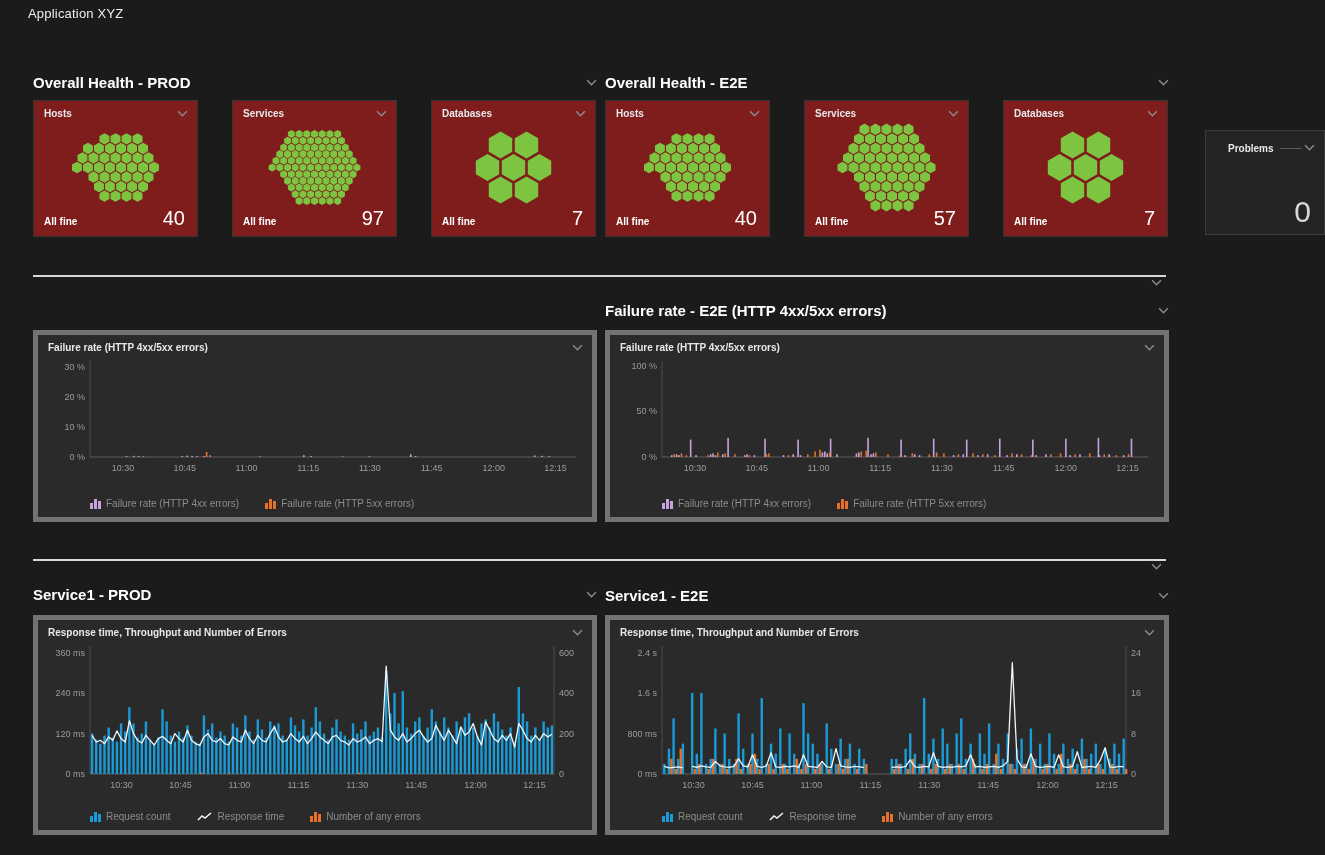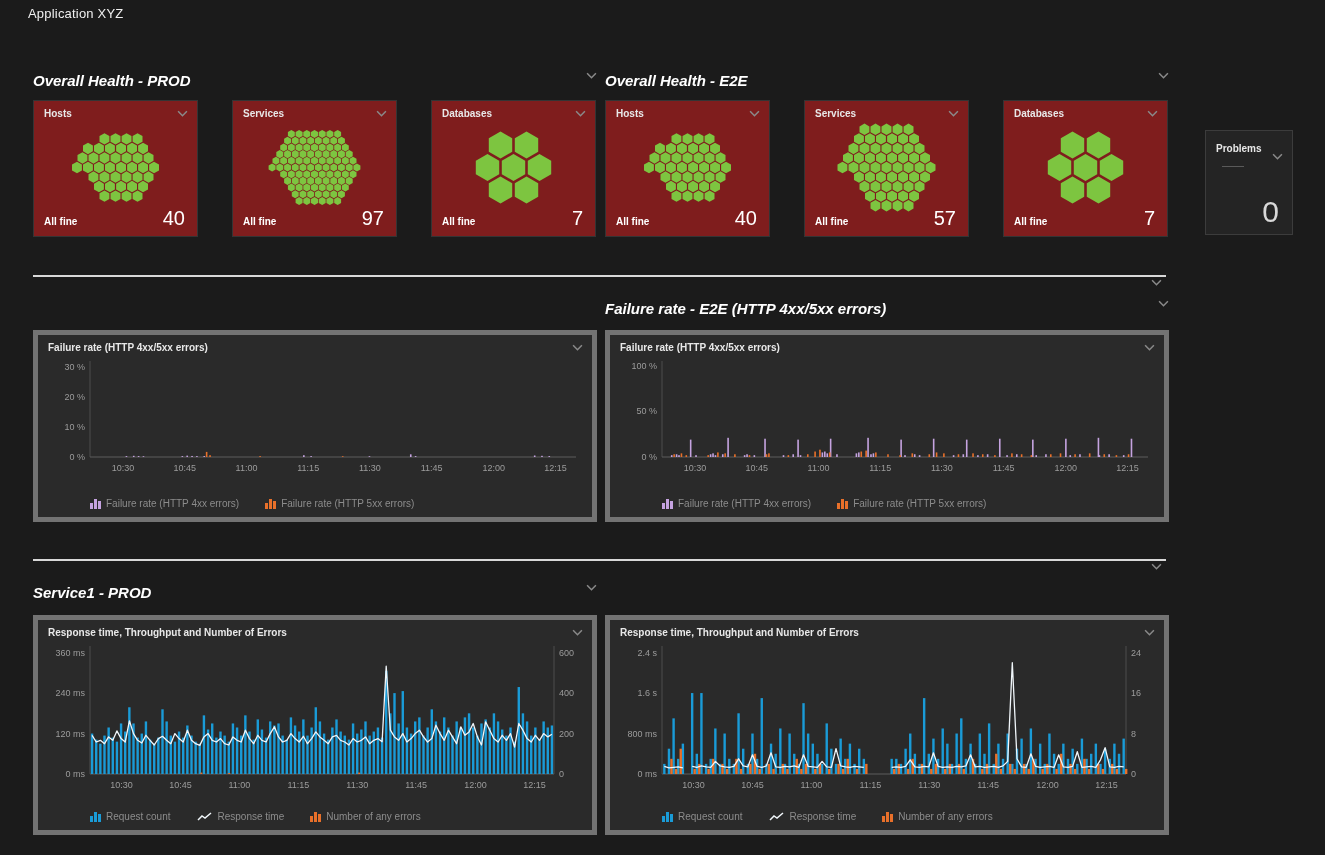--- a/index.html
+++ b/index.html
@@ -1,30 +1,30 @@
 <!DOCTYPE html>
 <html><head>
 <meta charset="utf-8">
 <style>
   html,body{margin:0;padding:0;background:#1b1b1b;}
   body{width:1325px;height:855px;overflow:hidden;font-family:"Liberation Sans",sans-serif;}
   #app{position:relative;width:1325px;height:855px;background:#1b1b1b;}
   .app-title{position:absolute;left:28px;top:6px;font-size:13px;color:#efefef;letter-spacing:.2px;}
-  .sec-head{position:absolute;width:564px;height:20px;display:flex;justify-content:space-between;align-items:flex-start;font-style:italic;}
+  .sec-head{position:absolute;width:564px;height:20px;display:flex;justify-content:space-between;align-items:center;}
   .sec-title{color:#fff;font-weight:bold;font-size:15px;}
   .chev{width:11px;height:7px;stroke:#8a8a8a;fill:none;stroke-width:1.4;cursor:pointer;flex:0 0 auto;}
   .tiles-row{position:absolute;display:flex;gap:34px;}
   .htile{width:165px;height:137px;background:#7f1d1d;border:1px solid #343434;box-sizing:border-box;position:relative;}
   .tile-top{display:flex;justify-content:space-between;align-items:center;padding:7px 9px 0 10px;}
   .tile-title{color:#e8e8e8;font-weight:bold;font-size:10px;}
   .honey{position:absolute;left:6px;right:6px;top:22px;bottom:24px;}
   .honey svg{display:block;}
   .status{position:absolute;left:10px;bottom:9px;color:#fff;font-weight:bold;font-size:10px;}
   .count{position:absolute;right:12px;bottom:6px;color:#fff;font-size:20px;}
-  .ptile{position:absolute;width:88px;height:105px;background:#242424;border:1px solid #3c3c3c;box-sizing:border-box;}
+  .ptile{position:absolute;width:120px;height:105px;background:#242424;border:1px solid #3c3c3c;box-sizing:border-box;padding-left:12px;}
   .pdash{display:inline-block;width:22px;height:1px;background:#5a5a5a;margin-left:6px;vertical-align:3px;}
   .pvalue{position:absolute;right:13px;bottom:5px;font-size:30px;color:#d8d8d8;}
   .divider-wrap{position:absolute;width:1133px;height:14px;}
   .divider{width:100%;height:2px;background:#d8d8d8;}
   .divider-wrap .chev{position:absolute;right:4px;top:4px;}
   .ctile{position:absolute;width:564px;background:#2a2a2a;border:5px solid #737373;box-sizing:border-box;}
   .ctile .chart{display:block;margin-left:10px;}
   .legend{position:absolute;left:52px;bottom:8px;display:flex;gap:26px;align-items:center;}
   .lg-item{display:flex;align-items:center;cursor:pointer;}
   .lg-bars{display:inline-block;width:11px;height:11px;position:relative;background:linear-gradient(currentColor,currentColor) no-repeat 4px 1px/3px 10px;}
@@ -599,20 +599,26 @@
 
   <div class="divider-wrap" style="left:33px;top:559px;">
     <div class="divider"></div>
     <svg class="chev" viewBox="0 0 10 6">
         <path d="M1 1l4 4 4-4"></path>
       </svg>
   </div>
 
   <div class="sec-head" style="left:33px;top:584px;">
     <span class="sec-title">Service1 - PROD</span>
+    <svg class="chev" viewBox="0 0 10 6">
+        <path d="M1 1l4 4 4-4"></path>
+      </svg>
+  </div>
+  <div class="sec-head" style="left:605px;top:585px;">
+    <span class="sec-title">Service1 - E2E</span>
     <svg class="chev" viewBox="0 0 10 6">
         <path d="M1 1l4 4 4-4"></path>
       </svg>
   </div>
 
   <div class="ctile" style="left:33px;top:615px;height:220px;">
     <div class="tile-top">
       <span class="tile-title">Response time, Throughput and Number of Errors</span>
       <svg class="chev" viewBox="0 0 10 6">
           <path d="M1 1l4 4 4-4"></path>

